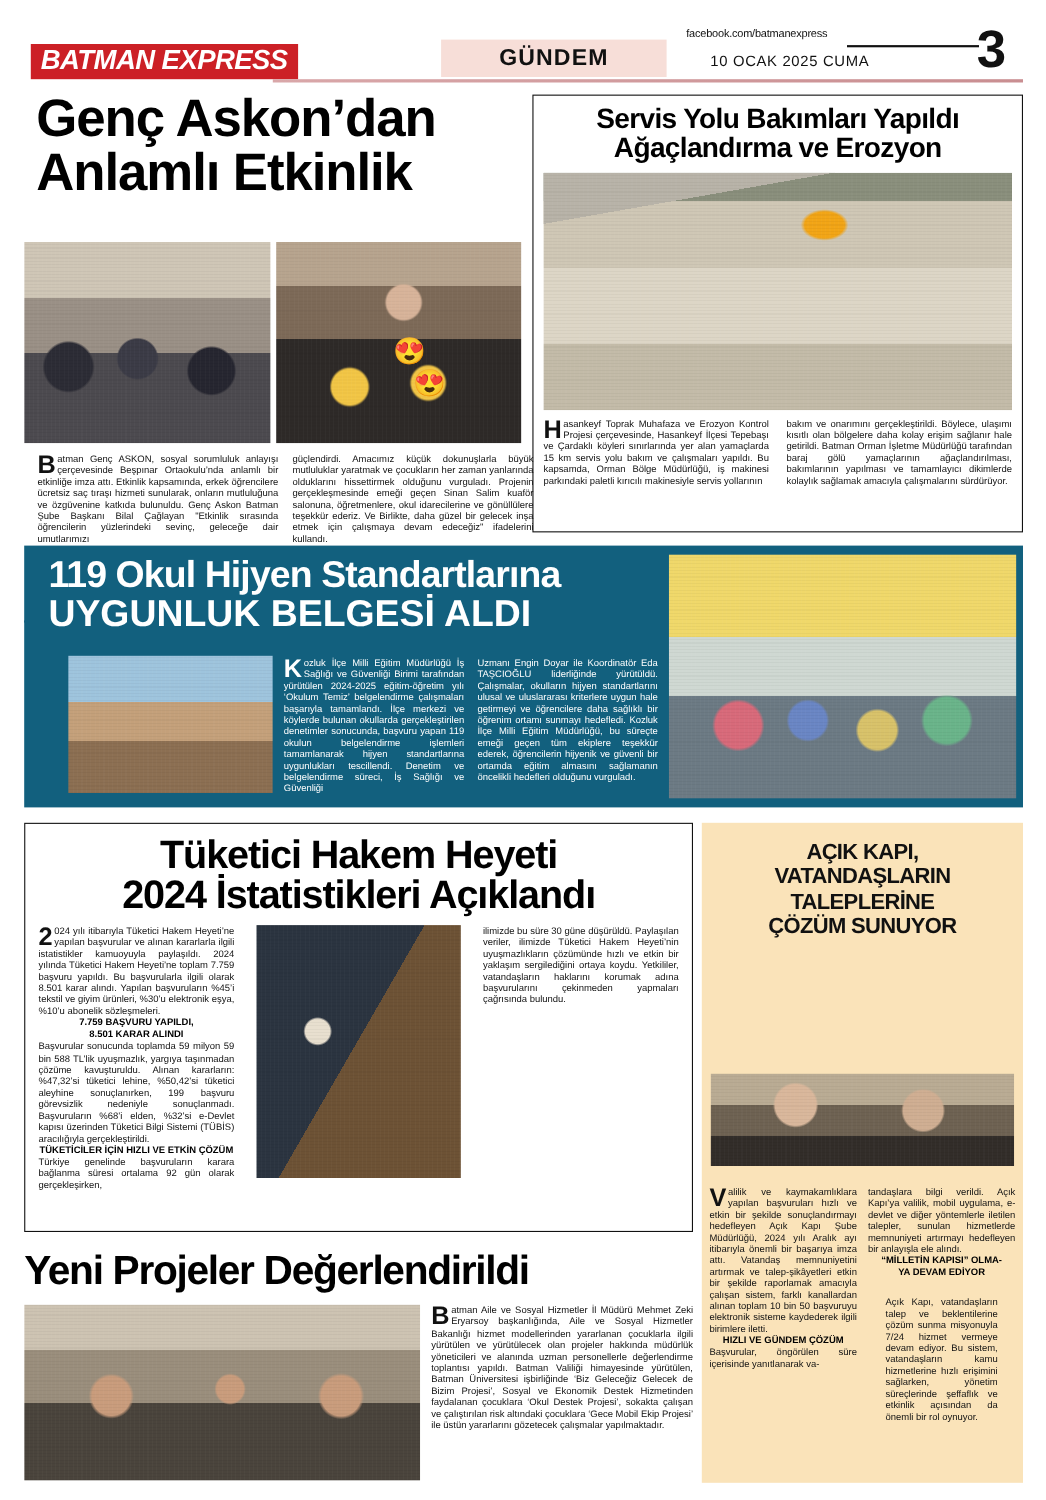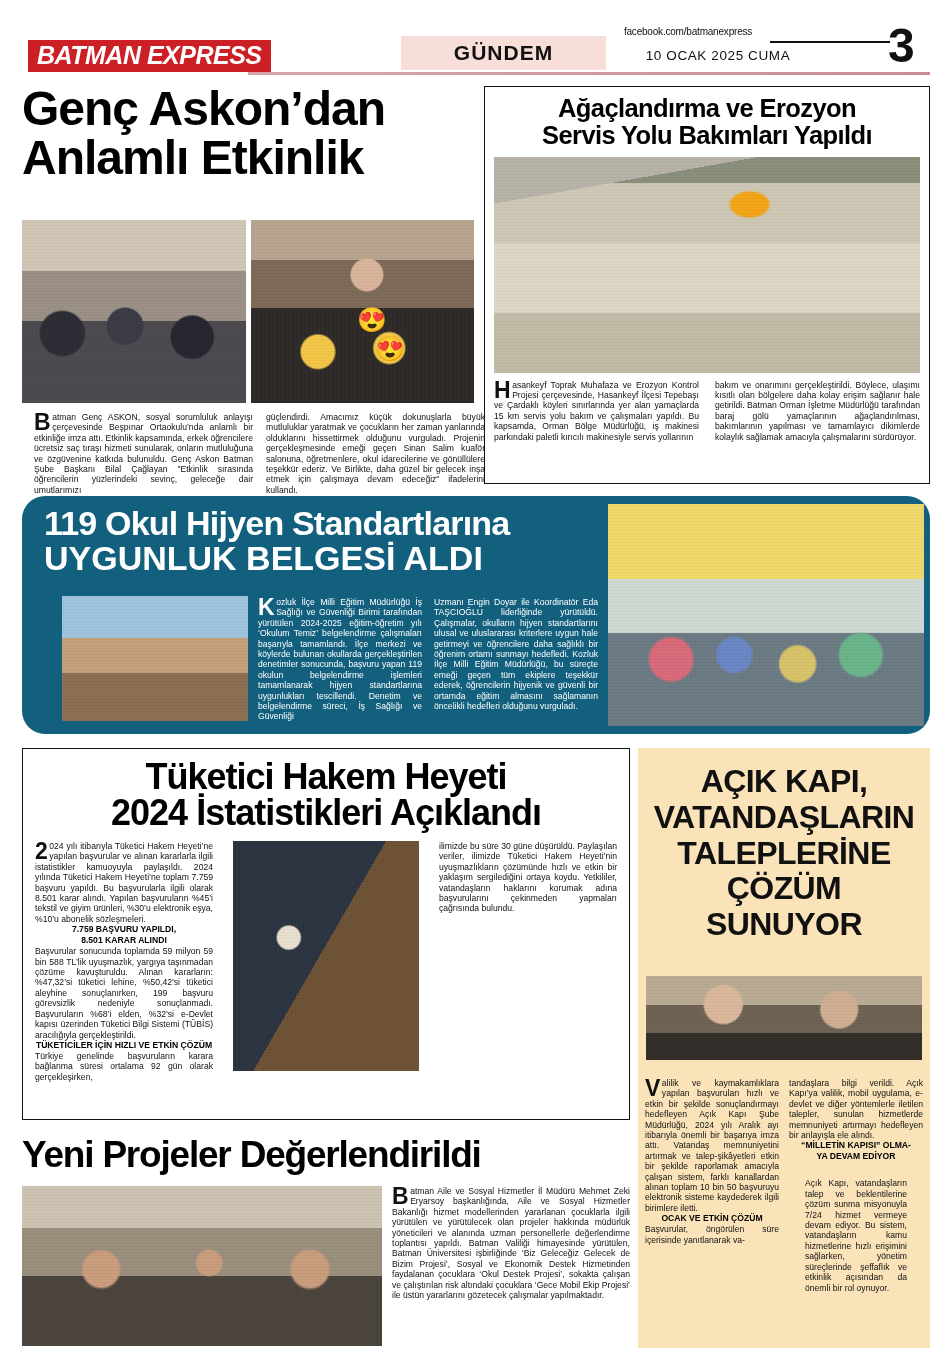--- a/index.html
+++ b/index.html
@@ -57,60 +57,60 @@
     hyphens:auto;
   }
   .dropcap::first-letter{
     float:left;font-size:23px;line-height:18px;font-weight:bold;
     padding-right:1.5px;margin-top:1px;
   }
   .sub-head{font-weight:bold;text-align:center;display:block;font-size:8.6px;line-height:11px;}
 
   
   .s1{position:absolute;left:22px;top:86px;width:452px;height:396px;}
-  .s1 .hl{font-size:48px;}
+  .s1 .hl{font-size:48px;margin-left:11px;}
   .s1 .hl .l1{display:block;}
   .s1 .hl .l2{display:block;margin-top:4px;}
   .s1-photos{position:absolute;left:0;top:134px;width:452px;height:183px;display:flex;gap:5px;}
   .s1-photos .ph{flex:1;position:relative;overflow:hidden;}
   .s1-cols{position:absolute;left:12px;top:326px;width:452px;display:flex;gap:13px;}
   .s1-cols .c{width:219px;}
   .s1-rule{position:absolute;left:0;top:478px;width:452px;height:2px;background:#1b5b7a;}
 
   
   .s2{position:absolute;left:484px;top:86px;width:446px;height:398px;border:1.5px solid #111;box-sizing:border-box;}
   .s2-inner{padding:8px 9px 6px 9px;}
   .s2 .hl{font-size:25.5px;text-align:center;letter-spacing:-.6px;line-height:1.05;}
   .s2-photo{margin-top:8px;width:100%;height:216px;position:relative;overflow:hidden;}
   .s2-cols{margin-top:7px;display:flex;gap:16px;}
   .s2-cols .c{width:206px;}
 
   
-  .s3{position:absolute;left:22px;top:496px;width:908px;height:238px;background:#12607e;color:#fff;border-radius:23px;}
+  .s3{position:absolute;left:22px;top:496px;width:908px;height:238px;background:#12607e;color:#fff;}
   .s3 .hl{position:absolute;left:22px;top:12px;width:590px;font-size:34px;color:#fff;letter-spacing:-.8px;}
   .s3 .hl .l1{display:block;font-weight:bold;}
   .s3 .hl .l2{display:block;margin-top:3px;font-weight:bold;letter-spacing:0px;}
   .s3-photo-l{position:absolute;left:40px;top:100px;width:186px;height:125px;overflow:hidden;}
   .s3-cols{position:absolute;left:236px;top:101px;width:340px;display:flex;gap:12px;}
   .s3-cols .c{width:164px;color:#fff;}
   .s3-cols .body-col{color:#fff;}
   .s3-photo-r{position:absolute;left:586px;top:8px;width:316px;height:222px;overflow:hidden;}
 
   
   .s4{position:absolute;left:22px;top:748px;width:608px;height:372px;border:1.5px solid #111;box-sizing:border-box;}
   .s4-inner{padding:10px 12px;}
   .s4 .hl{font-size:36px;text-align:center;letter-spacing:-1px;line-height:1.0;}
   .s4-cols{margin-top:10px;display:flex;gap:20px;}
   .s4-cols .c{width:186px;}
   .s4-photo{width:186px;height:230px;overflow:hidden;position:relative;}
 
   
   .s5{position:absolute;left:638px;top:748px;width:292px;height:600px;background:#fae3b9;}
   .s5 .hl{
-    padding:16px 8px 0 8px;font-size:32px;text-align:center;
+    padding:16px 8px 0 8px;font-size:20px;text-align:center;
     letter-spacing:-0.6px;line-height:1.12;color:#111;
   }
   .s5-photo{position:absolute;left:8px;top:228px;width:276px;height:84px;overflow:hidden;}
   .s5-body{position:absolute;left:7px;top:330px;width:278px;display:flex;gap:10px;}
   .s5-body .c{width:134px;}
   .s5-body .body-col{text-align:justify;}
 
   
   .s6{position:absolute;left:22px;top:1138px;width:608px;height:212px;}
   .s6 .hl{font-size:37px;letter-spacing:-1.2px;}
@@ -213,22 +213,22 @@
       <div class="c">
         <p class="body-col" style="margin:0;">güçlendirdi. Amacımız küçük dokunuşlarla büyük mutluluklar yaratmak ve çocukların her zaman yanlarında olduklarını hissettirmek olduğunu vurguladı. Projenin gerçekleşmesinde emeği geçen Sinan Salim kuaför salonuna, öğretmenlere, okul idarecilerine ve gönüllülere teşekkür ederiz. Ve Birlikte, daha güzel bir gelecek inşa etmek için çalışmaya devam edeceğiz" ifadelerini kullandı.</p>
       </div>
     </div>
     <div class="s1-rule"></div>
   </div>
 
   <div class="s2">
     <div class="s2-inner">
       <div class="hl">
+        <span style="display:block">Servis Yolu Bakımları Yapıldı</span>
         <span style="display:block">Ağaçlandırma ve Erozyon</span>
-        <span style="display:block">Servis Yolu Bakımları Yapıldı</span>
       </div>
       <div class="s2-photo">
         <span class="img ph-quarry"></span>
           <span class="noise"></span>
       </div>
       <div class="s2-cols">
         <div class="c">
           <p class="body-col dropcap" style="margin:0;">Hasankeyf Toprak Muhafaza ve Erozyon Kontrol Projesi çerçevesinde, Hasankeyf İlçesi Tepebaşı ve Çardaklı köyleri sınırlarında yer alan yamaçlarda 15 km servis yolu bakım ve çalışmaları yapıldı. Bu kapsamda, Orman Bölge Müdürlüğü, iş makinesi parkındaki paletli kırıcılı makinesiyle servis yollarının</p>
         </div>
         <div class="c">
@@ -296,21 +296,21 @@
       <span style="display:block">TALEPLERİNE</span>
       <span style="display:block">ÇÖZÜM SUNUYOR</span>
     </div>
     <div class="s5-photo">
       <span class="img ph-counter"></span>
         <span class="noise"></span>
     </div>
     <div class="s5-body">
       <div class="c">
         <p class="body-col dropcap" style="margin:0;">Valilik ve kaymakamlıklara yapılan başvuruları hızlı ve etkin bir şekilde sonuçlandırmayı hedefleyen Açık Kapı Şube Müdürlüğü, 2024 yılı Aralık ayı itibarıyla önemli bir başarıya imza attı. Vatandaş memnuniyetini artırmak ve talep-şikâyetleri etkin bir şekilde raporlamak amacıyla çalışan sistem, farklı kanallardan alınan toplam 10 bin 50 başvuruyu elektronik sisteme kaydederek ilgili birimlere iletti.</p>
-        <span class="sub-head">OCAK VE ETKİN ÇÖZÜM</span>
+        <span class="sub-head">HIZLI VE GÜNDEM ÇÖZÜM</span>
         <p class="body-col" style="margin:0;">Başvurular, öngörülen süre içerisinde yanıtlanarak va-</p>
       </div>
       <div class="c">
         <p class="body-col" style="margin:0;">tandaşlara bilgi verildi. Açık Kapı’ya valilik, mobil uygulama, e-devlet ve diğer yöntemlerle iletilen talepler, sunulan hizmetlerde memnuniyeti artırmayı hedefleyen bir anlayışla ele alındı.</p>
         <span class="sub-head">“MİLLETİN KAPISI” OLMA-</span>
         <span class="sub-head">YA DEVAM EDİYOR</span>
         <p class="body-col" style="margin:16px;">Açık Kapı, vatandaşların talep ve beklentilerine çözüm sunma misyonuyla 7/24 hizmet vermeye devam ediyor. Bu sistem, vatandaşların kamu hizmetlerine hızlı erişimini sağlarken, yönetim süreçlerinde şeffaflık ve etkinlik açısından da önemli bir rol oynuyor.</p>
       </div>
     </div>
   </div>

